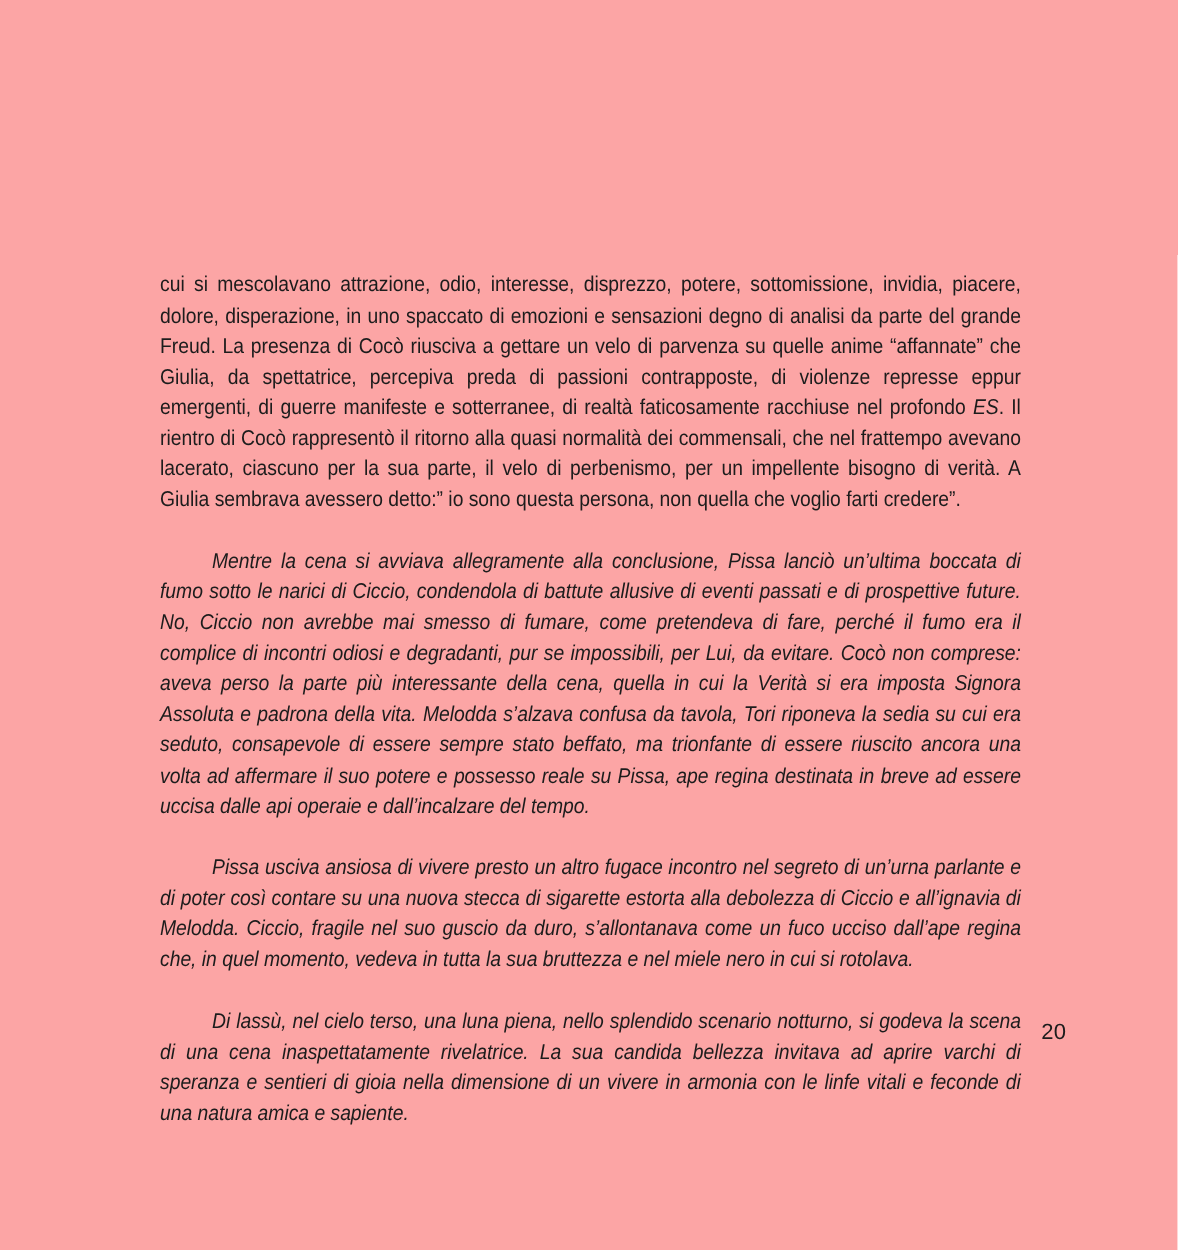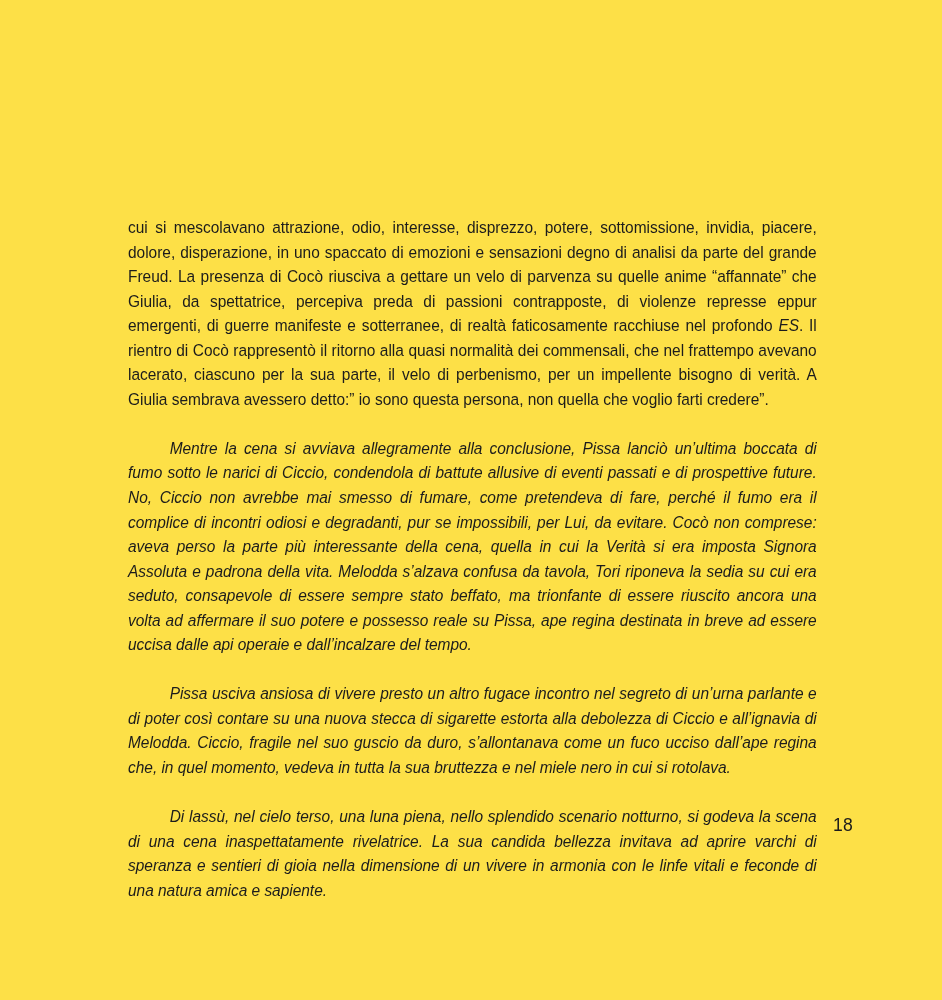--- a/index.html
+++ b/index.html
@@ -14,21 +14,21 @@
     overflow: hidden;
     font-family: "Liberation Sans", "DejaVu Sans", sans-serif;
     color: #1c1c1c;
     -webkit-font-smoothing: antialiased;
   }
 
   .page {
     position: relative;
     width: 942px;
     height: 1000px;
-    background: #fde047;
+    background: #fca5a5;
     box-sizing: border-box;
   }
 
   
   .text-block {
     position: absolute;
     left: 128px;
     top: 216px;
     width: 689px;
   }
@@ -102,15 +102,15 @@
     <p class="para indent">
         <span class="condense"><span>Pissa usciva ansiosa di vivere presto un altro fugace incontro nel segreto di un’urna parlante e di poter così contare su una nuova stecca di sigarette estorta alla debolezza di Ciccio e all’ignavia di Melodda. Ciccio, fragile nel suo guscio da duro, s’allontanava come un  fuco  ucciso dall’ape regina che, in quel momento, vedeva in tutta la sua bruttezza e nel miele nero in cui si rotolava.</span></span>
       </p>
 
     <p class="para indent">
         <span class="condense"><span>Di lassù, nel cielo terso, una luna piena, nello splendido scenario notturno, si godeva la scena di una cena inaspettatamente rivelatrice. La sua candida bellezza invitava ad aprire varchi di speranza e sentieri di gioia nella dimensione di un vivere in armonia con le linfe vitali e feconde di una natura amica e  sapiente.</span></span>
       </p>
 
   </div>
 
-  <div class="page-number">18</div>
+  <div class="page-number">20</div>
 
 </div>
 
 </body></html>

